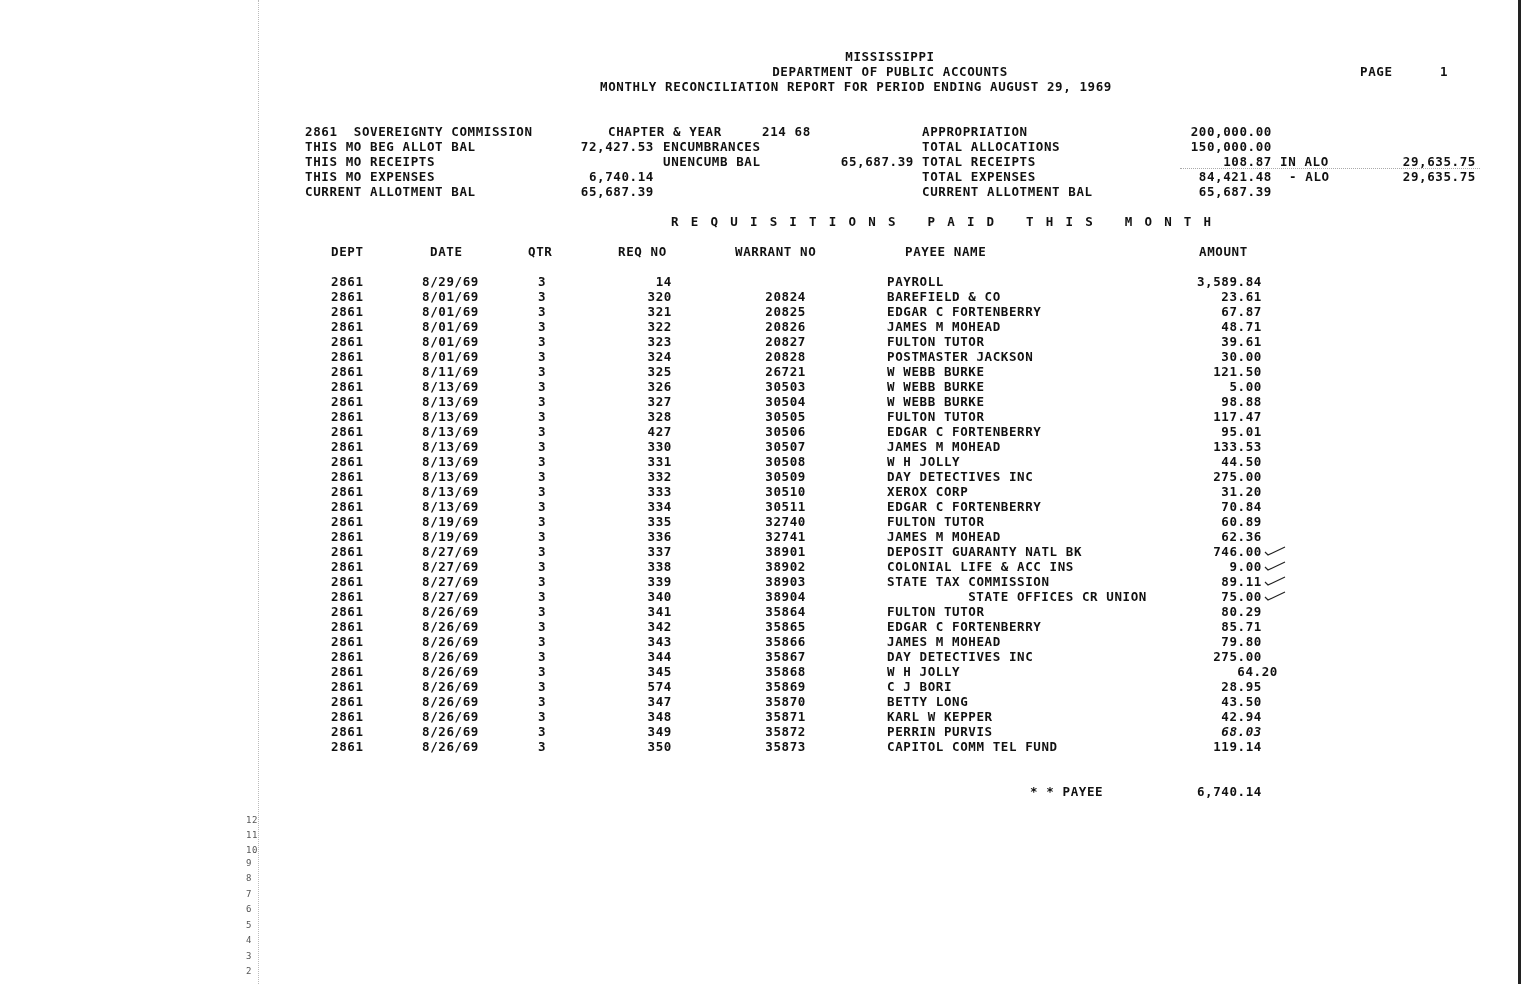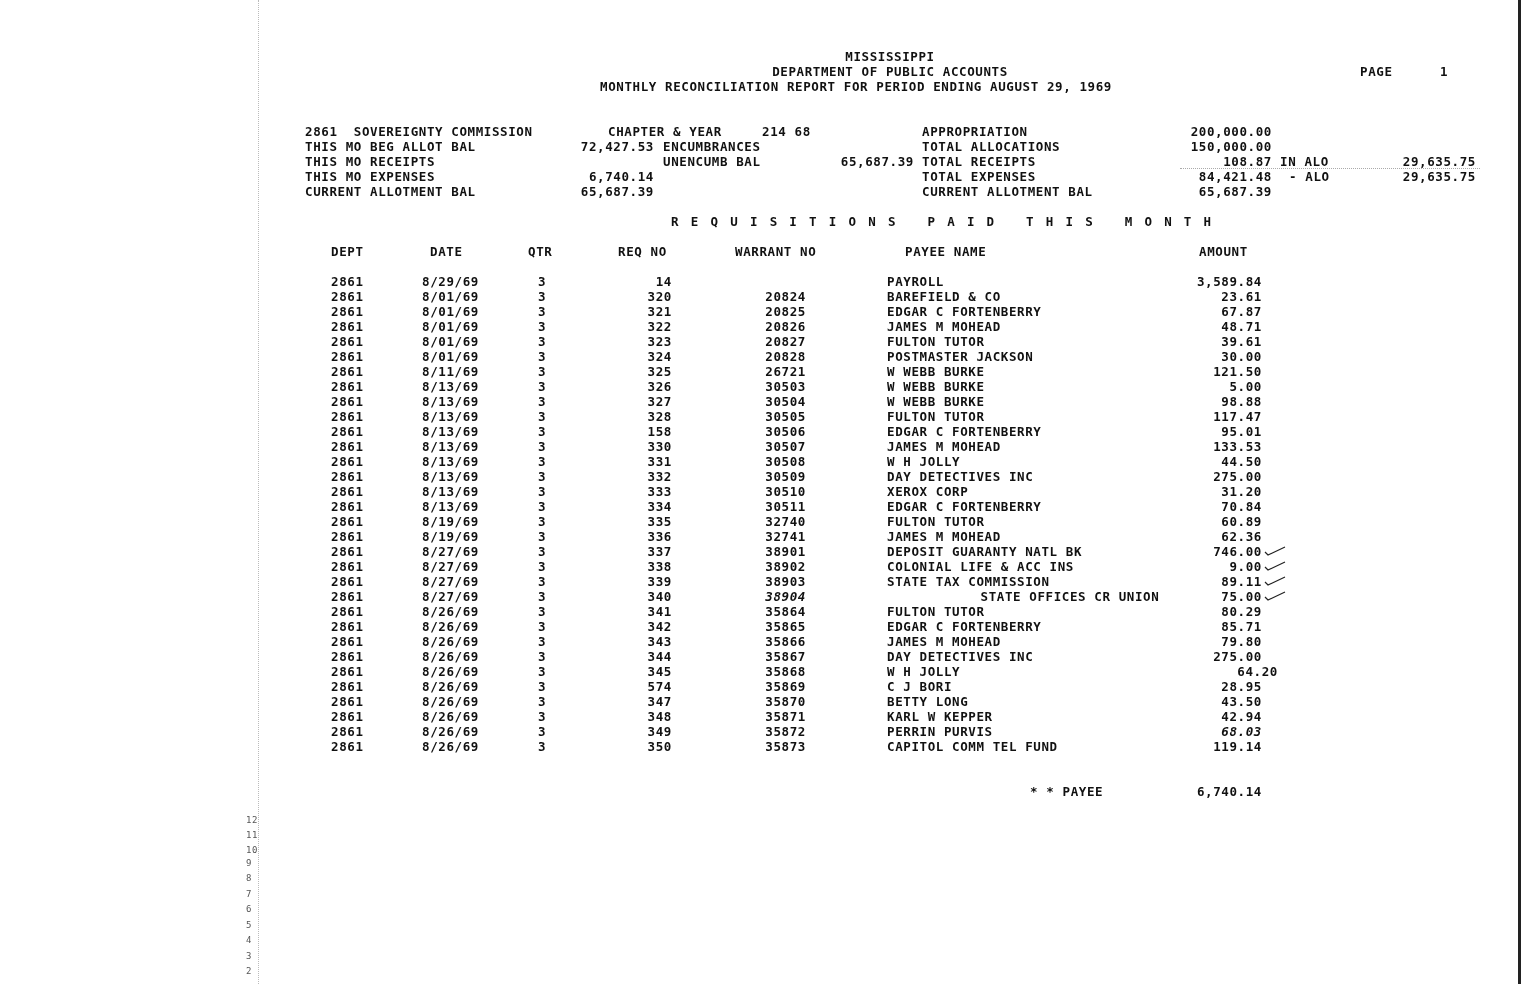--- a/index.html
+++ b/index.html
@@ -172,21 +172,21 @@
       <span class="c" style="left: 538px; width: 10px; text-align: left;">3</span>
       <span class="c" style="left: 620px; width: 52px; text-align: right;">328</span>
       <span class="c" style="left: 750px; width: 56px; text-align: right;">30505</span>
       <span class="c" style="left: 887px; width: 260px; text-align: left;">FULTON TUTOR</span>
       <span class="c" style="left: 1160px; width: 102px; text-align: right;">117.47</span>
     </div>
     <div class="row" style="top: 424px;">
       <span class="c" style="left: 331px; width: 40px; text-align: left;">2861</span>
       <span class="c" style="left: 422px; width: 62px; text-align: left;">8/13/69</span>
       <span class="c" style="left: 538px; width: 10px; text-align: left;">3</span>
-      <span class="c" style="left: 620px; width: 52px; text-align: right;">158</span>
+      <span class="c" style="left: 620px; width: 52px; text-align: right;">427</span>
       <span class="c" style="left: 750px; width: 56px; text-align: right;">30506</span>
       <span class="c" style="left: 887px; width: 260px; text-align: left;">EDGAR C FORTENBERRY</span>
       <span class="c" style="left: 1160px; width: 102px; text-align: right;">95.01</span>
     </div>
     <div class="row" style="top: 439px;">
       <span class="c" style="left: 331px; width: 40px; text-align: left;">2861</span>
       <span class="c" style="left: 422px; width: 62px; text-align: left;">8/13/69</span>
       <span class="c" style="left: 538px; width: 10px; text-align: left;">3</span>
       <span class="c" style="left: 620px; width: 52px; text-align: right;">330</span>
       <span class="c" style="left: 750px; width: 56px; text-align: right;">30507</span>
@@ -287,22 +287,22 @@
         <svg width="22" height="10" viewBox="0 0 22 10">
           <path d="M1 6 L4 9 L21 1" stroke="#222" stroke-width="1.2" fill="none"></path>
         </svg>
       </span>
     </div>
     <div class="row" style="top: 589px;">
       <span class="c" style="left: 331px; width: 40px; text-align: left;">2861</span>
       <span class="c" style="left: 422px; width: 62px; text-align: left;">8/27/69</span>
       <span class="c" style="left: 538px; width: 10px; text-align: left;">3</span>
       <span class="c" style="left: 620px; width: 52px; text-align: right;">340</span>
-      <span class="c" style="left: 750px; width: 56px; text-align: right; font-style: italic;">38904</span>
-      <span class="c" style="left: 940px; width: 260px; text-align: center;">STATE OFFICES CR UNION</span>
+      <span class="c" style="left: 750px; width: 56px; text-align: right;">38904</span>
+      <span class="c" style="left: 887px; width: 260px; text-align: right;">STATE OFFICES CR UNION</span>
       <span class="c" style="left: 1160px; width: 102px; text-align: right;">75.00</span>
       <span class="check" style="left: 1264px; top: 2px;">
         <svg width="22" height="10" viewBox="0 0 22 10">
           <path d="M1 6 L4 9 L21 1" stroke="#222" stroke-width="1.2" fill="none"></path>
         </svg>
       </span>
     </div>
     <div class="row" style="top: 604px;">
       <span class="c" style="left: 331px; width: 40px; text-align: left;">2861</span>
       <span class="c" style="left: 422px; width: 62px; text-align: left;">8/26/69</span>

